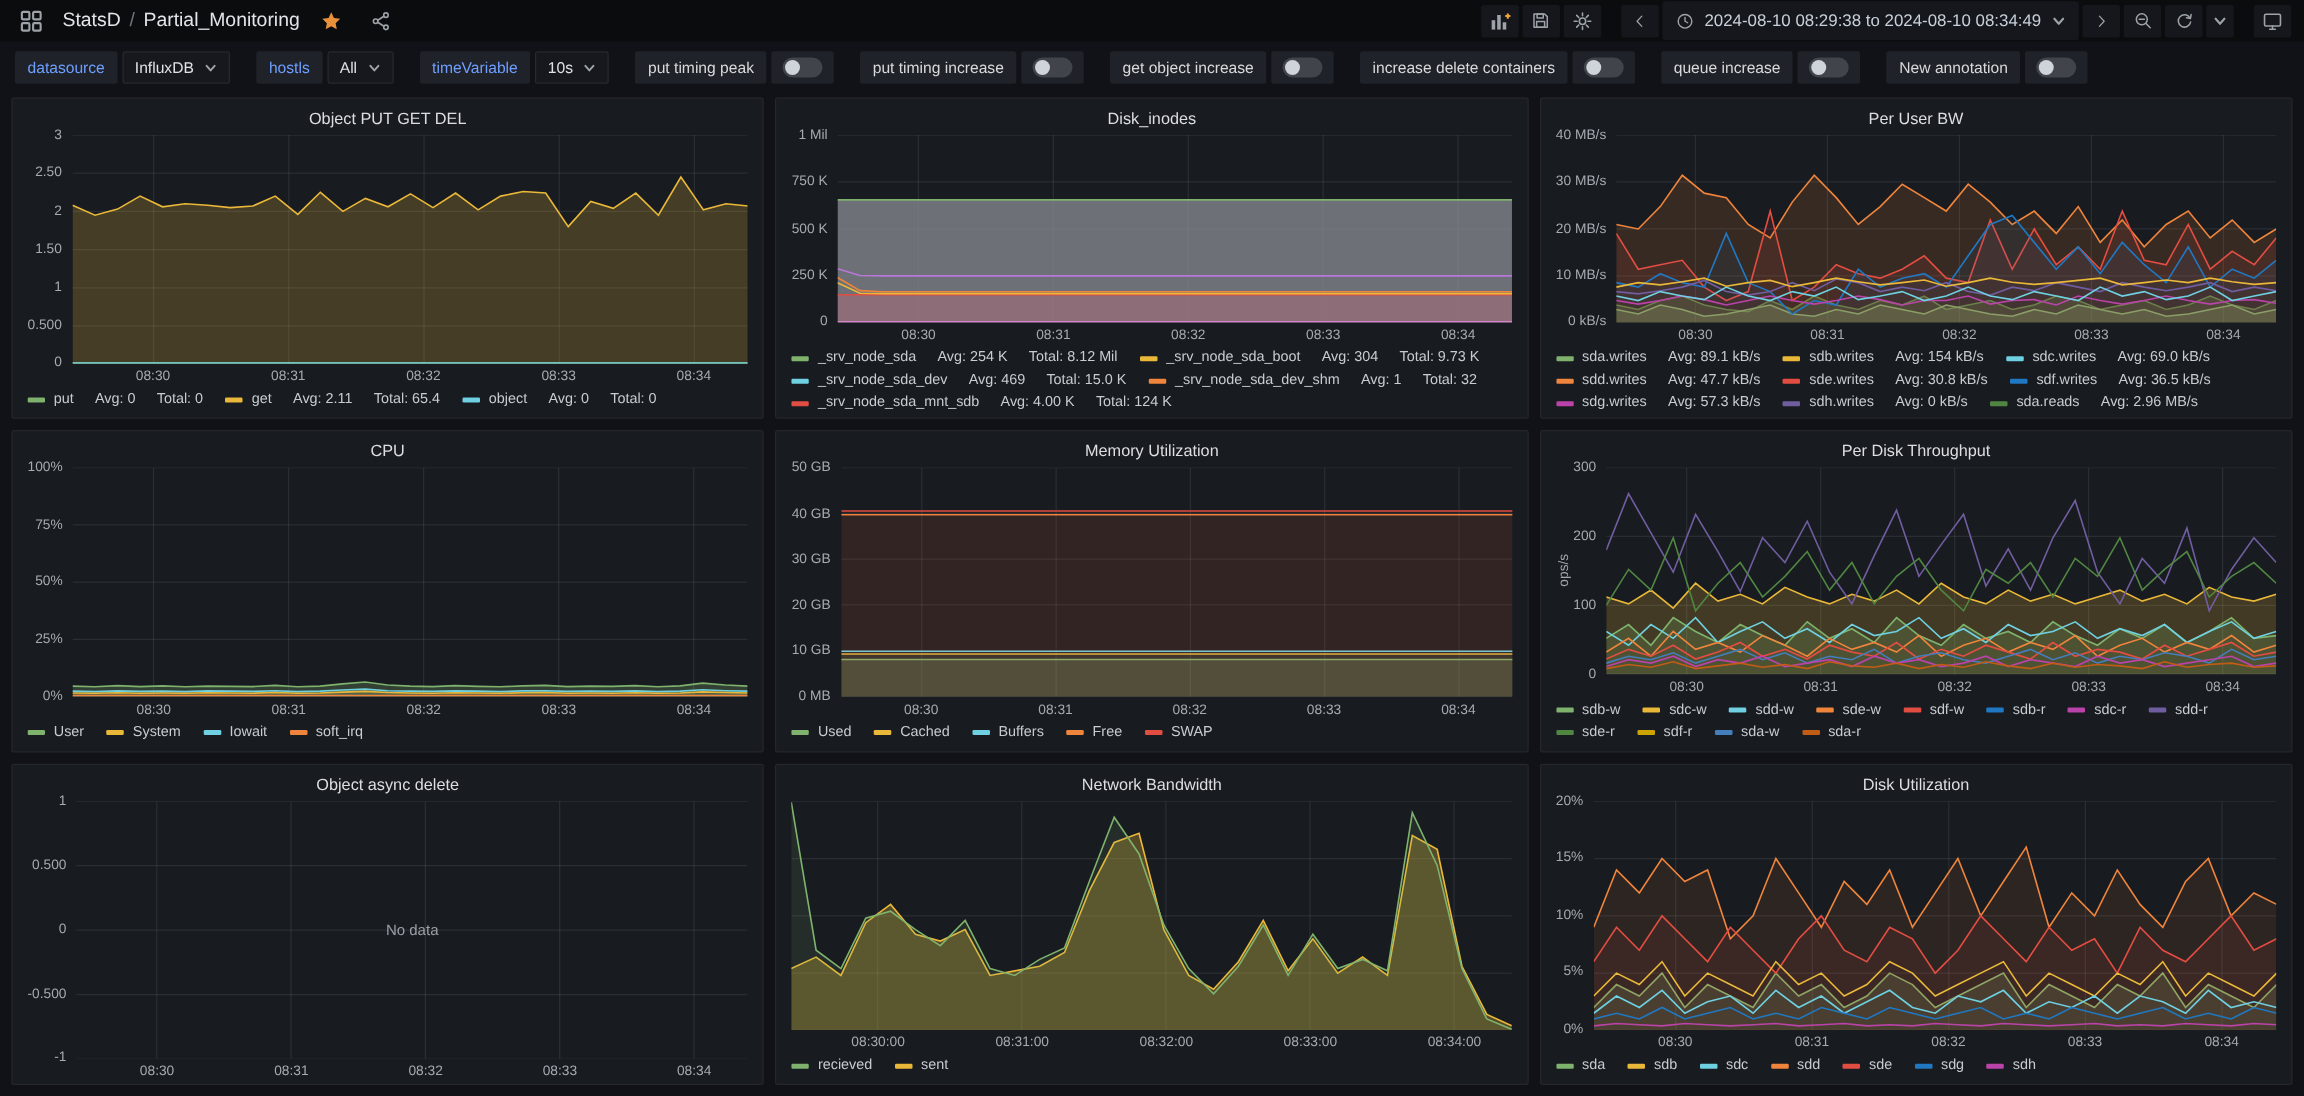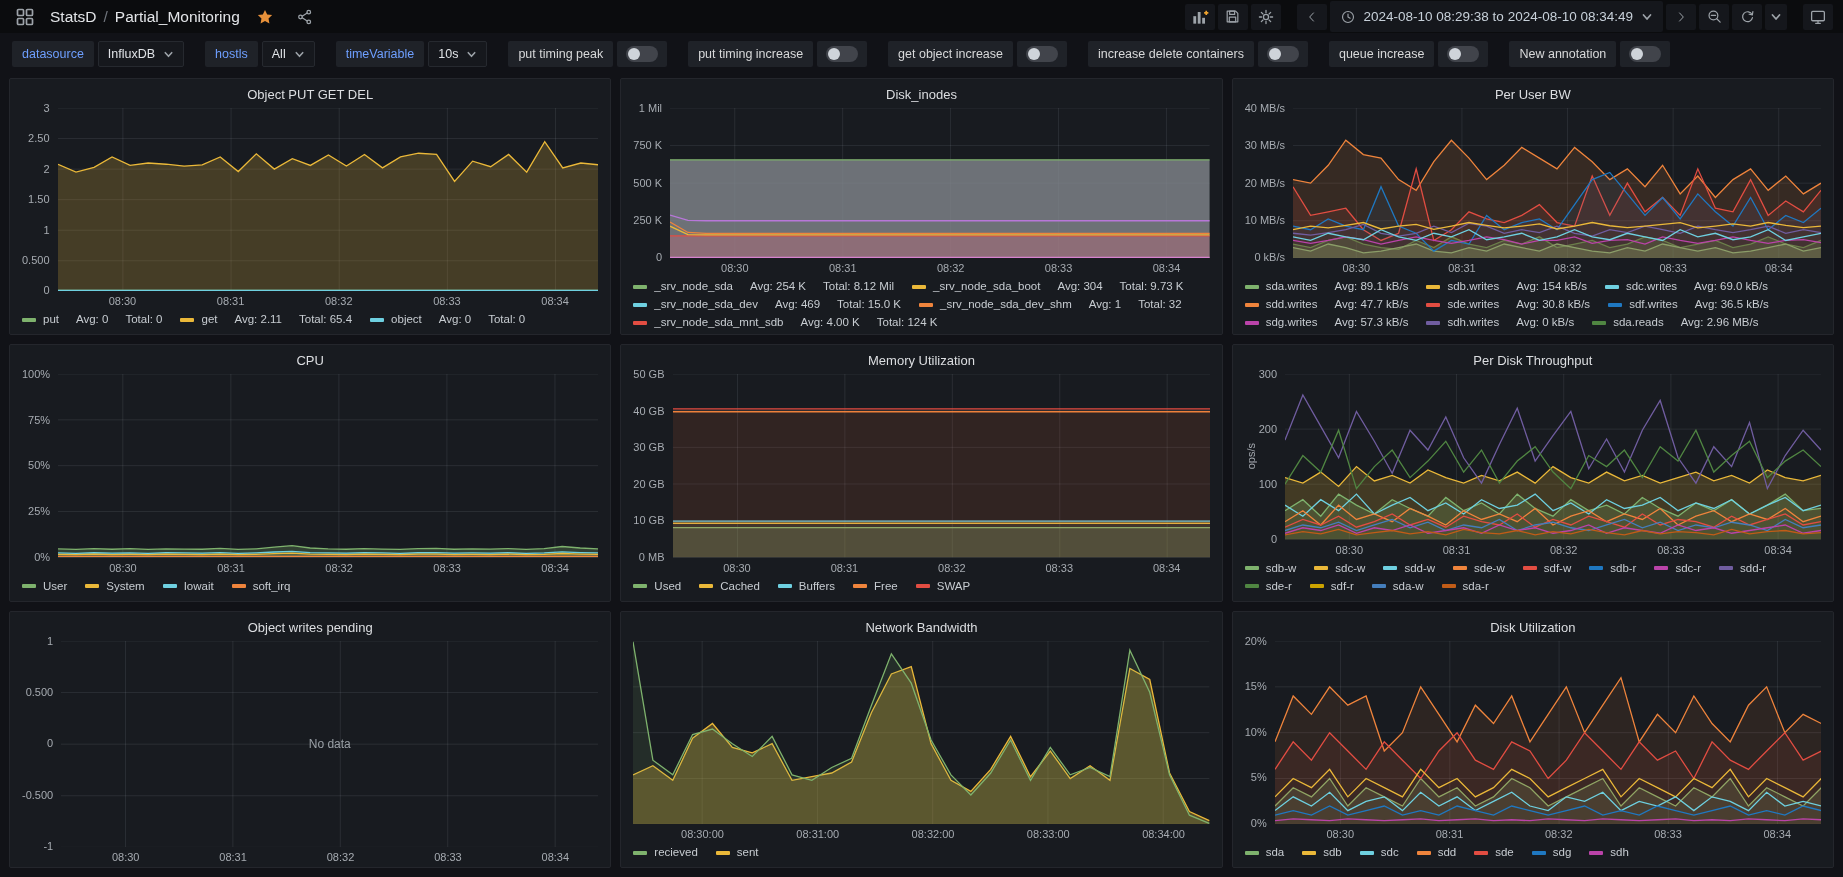--- a/index.html
+++ b/index.html
@@ -683,21 +683,21 @@
           <span class="swatch" style="background: rgb(68, 126, 188);"></span>
           <span class="llabel">sda-w</span>
         </div>
         <div class="litem">
           <span class="swatch" style="background: rgb(193, 92, 23);"></span>
           <span class="llabel">sda-r</span>
         </div>
       </div>
     </div>
     <div class="panel">
-      <div class="panel-title">Object writes pending</div>
+      <div class="panel-title">Object async delete</div>
       <div class="plot">
         <div class="yaxis">
           <span>1</span>
           <span>0.500</span>
           <span>0</span>
           <span>-0.500</span>
           <span>-1</span>
         </div>
         <div class="chartcol">
           <div class="chart">

